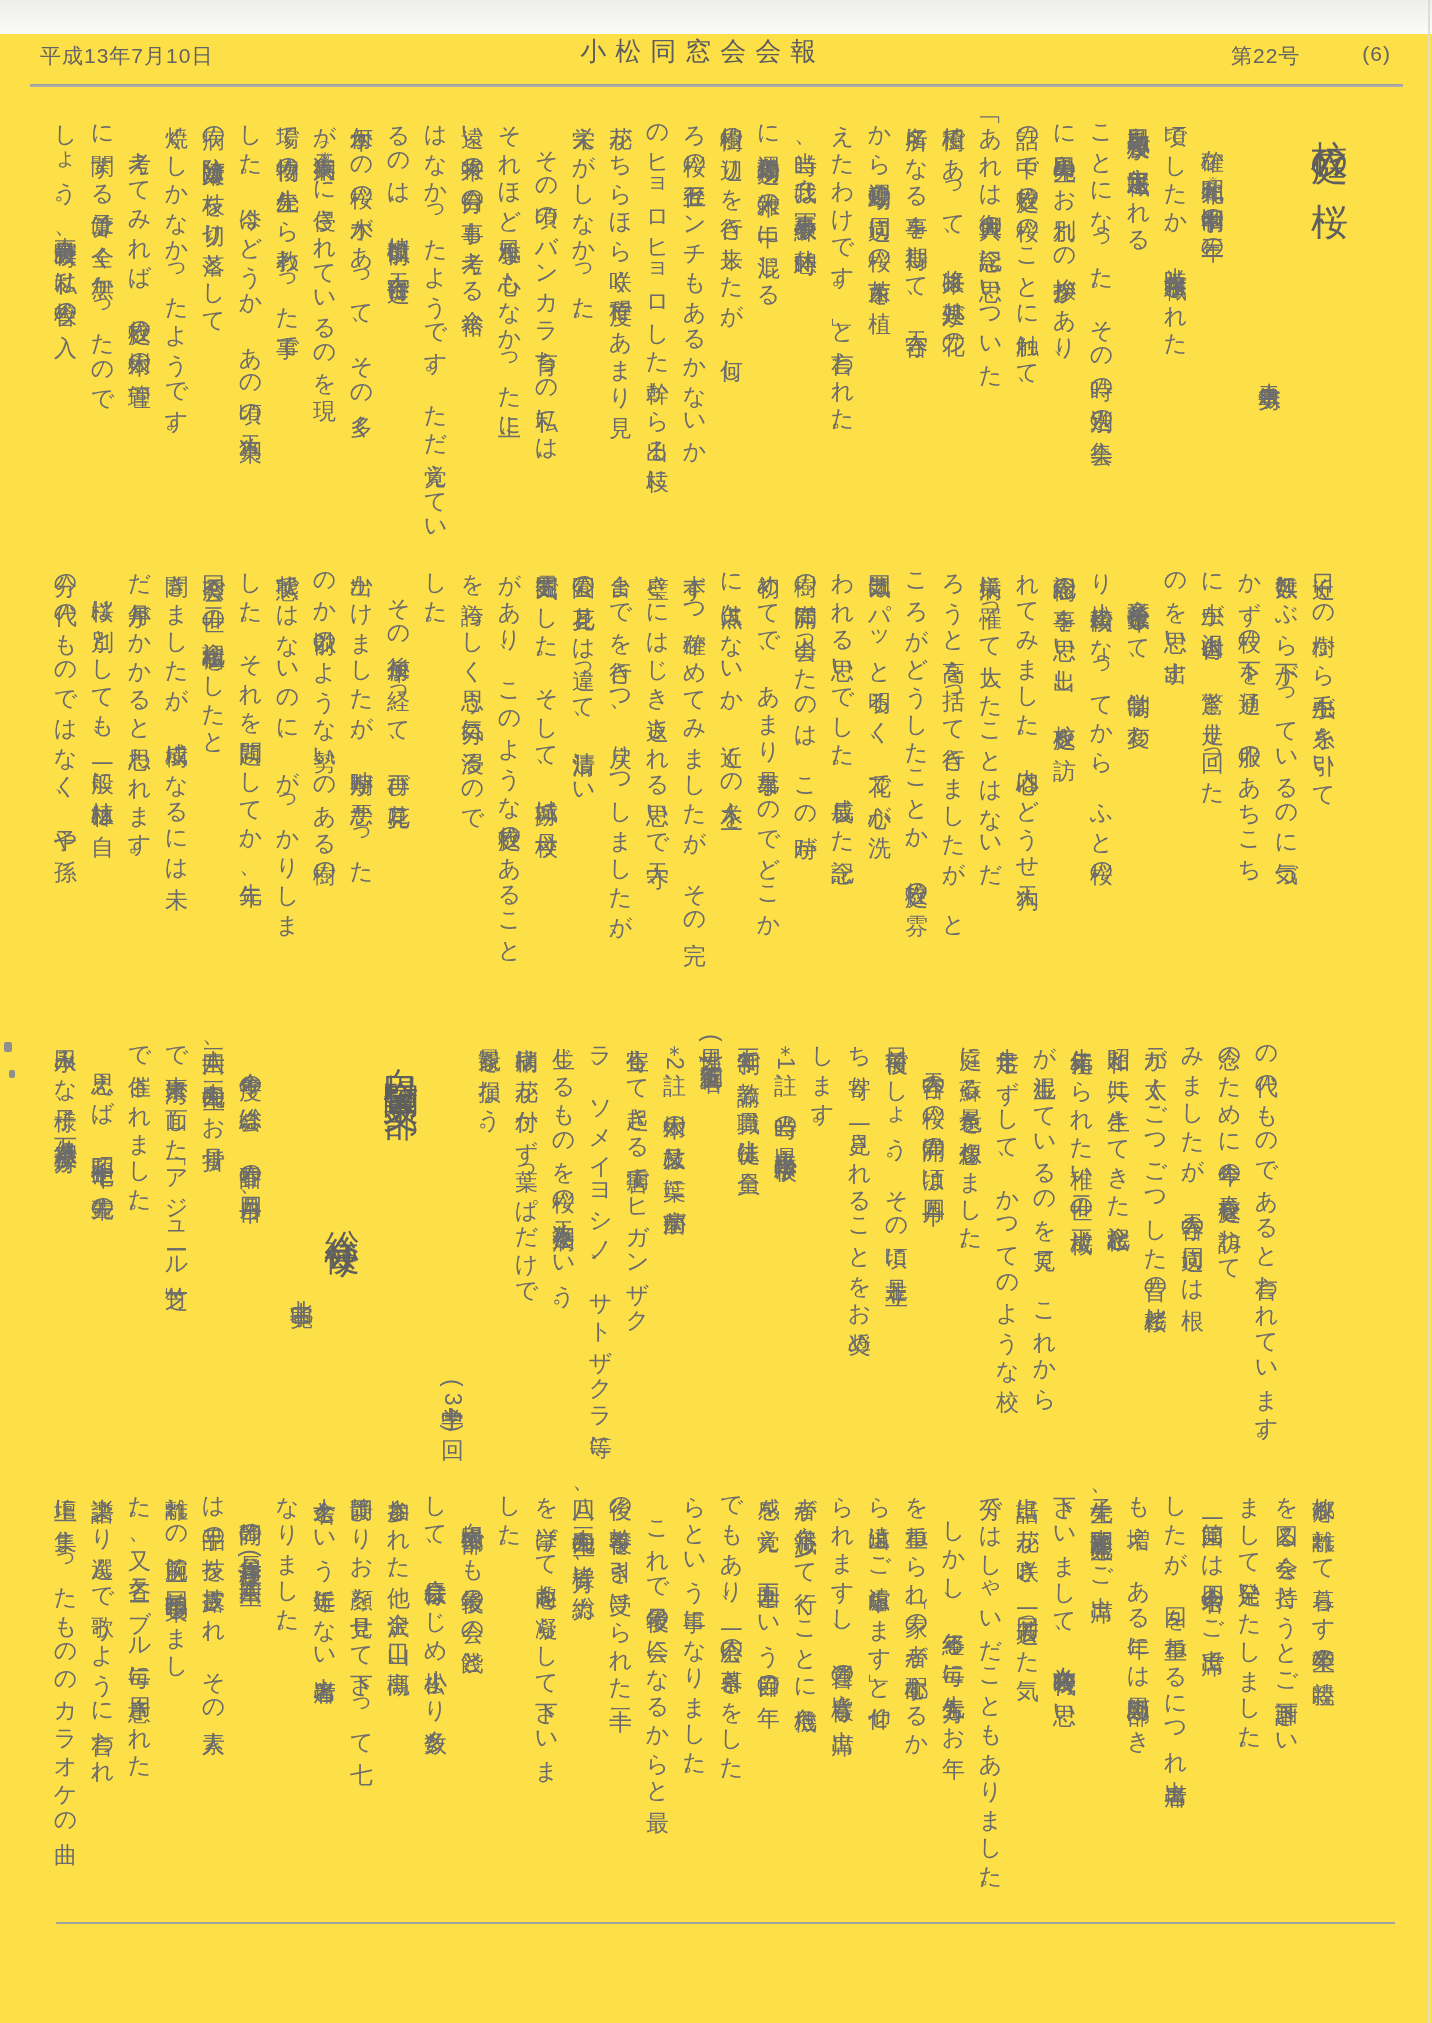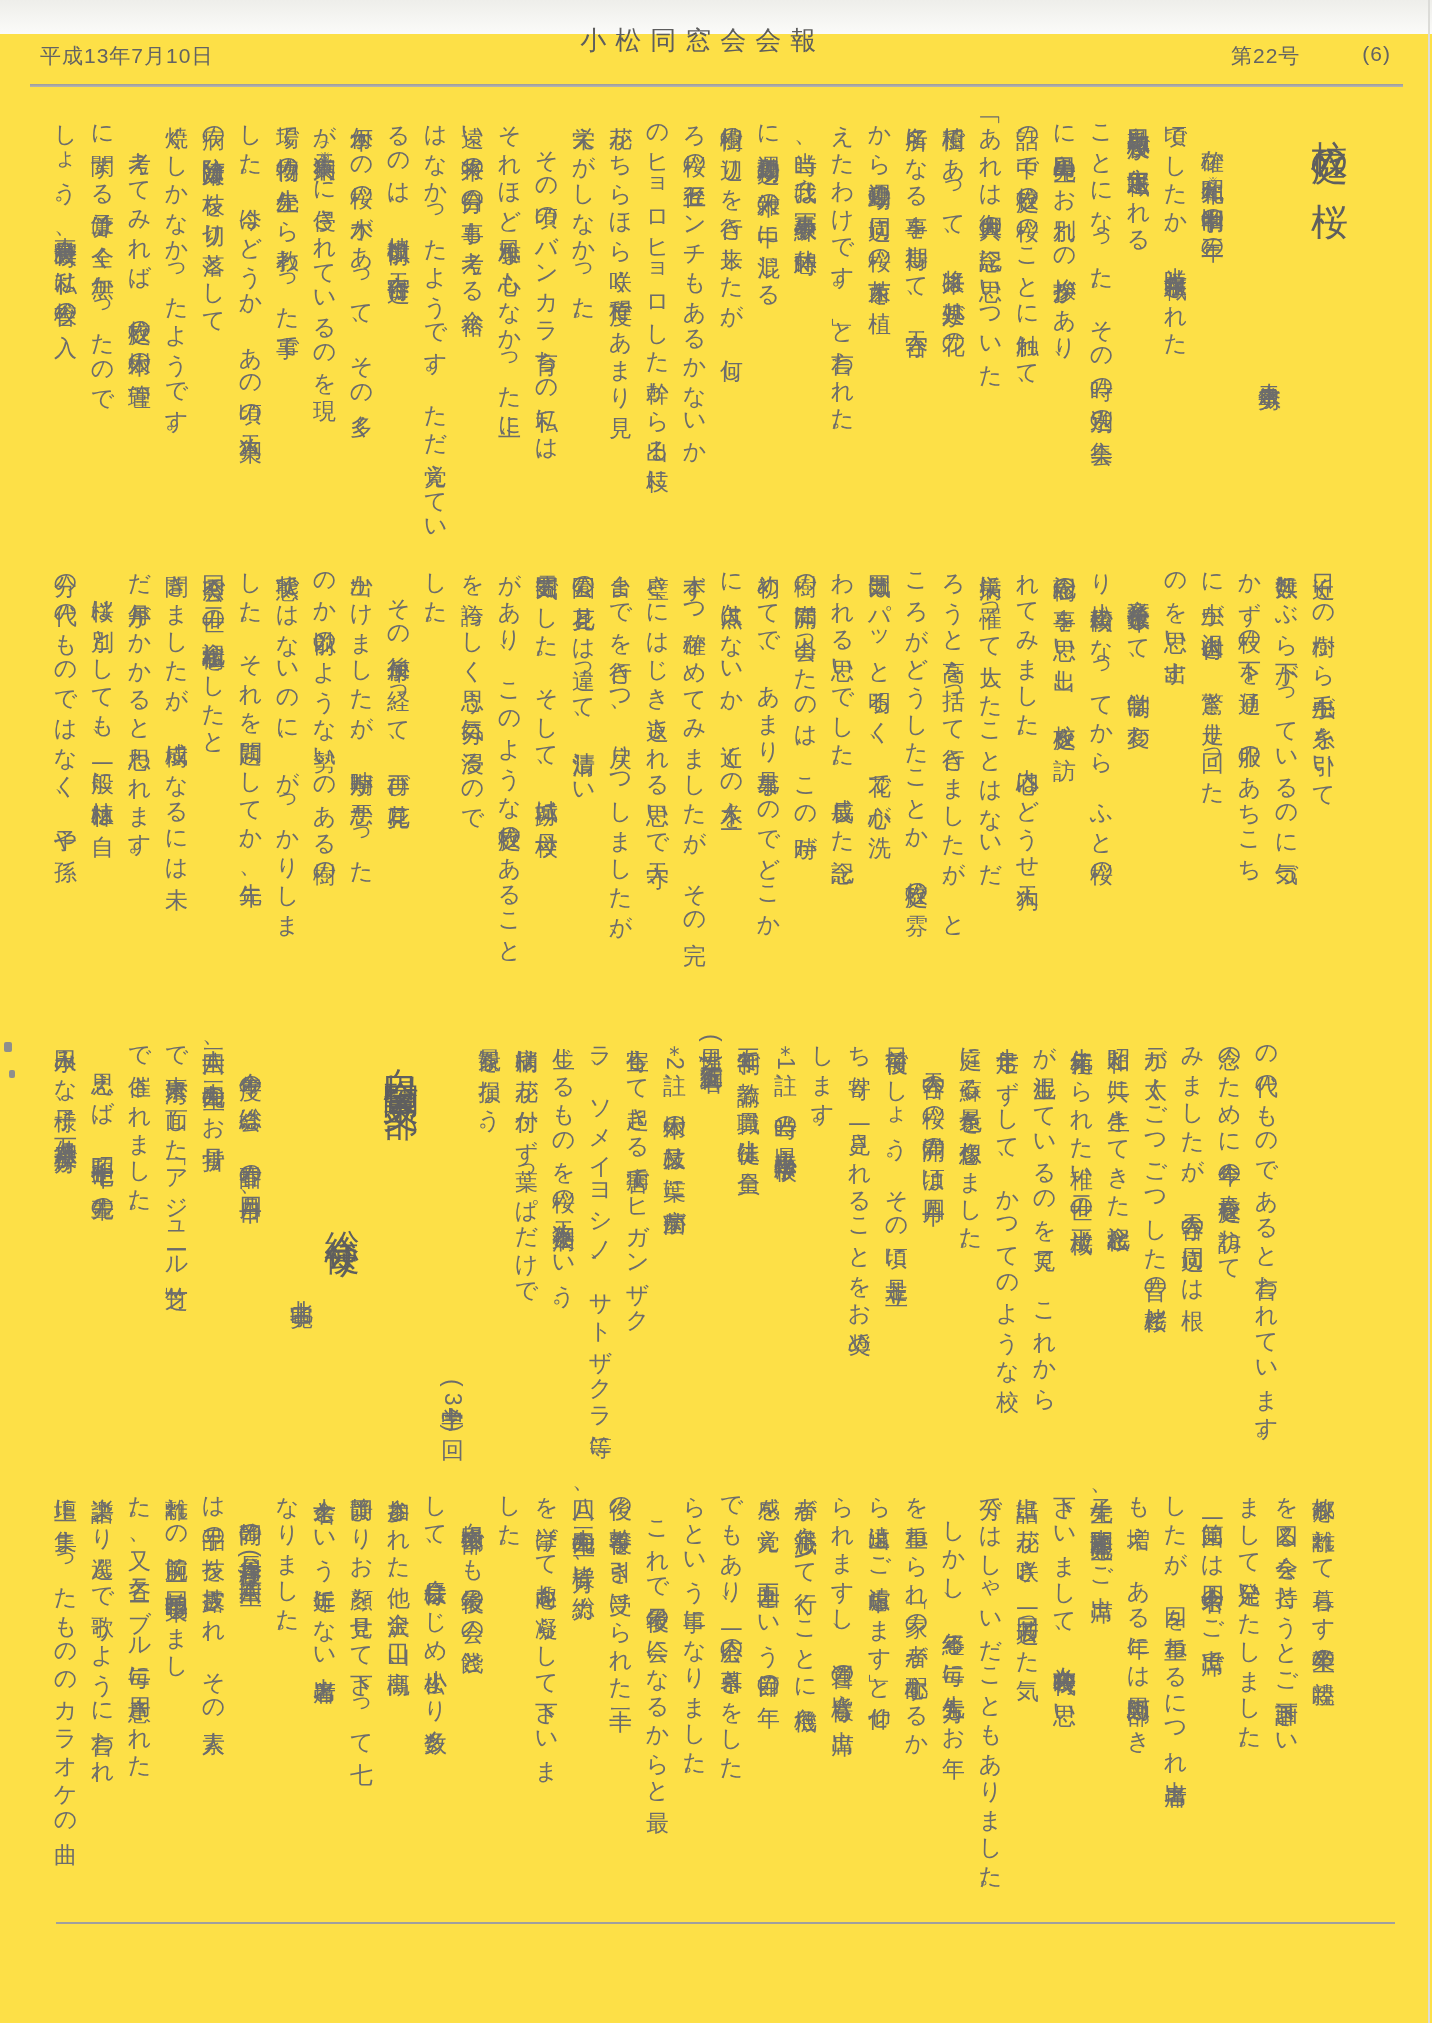--- a/index.html
+++ b/index.html
@@ -27,21 +27,21 @@
   }
   
   .header{
     position:relative;
     display:flex;align-items:flex-end;justify-content:space-between;
     padding-top:44px;height:26px;
     color:#636363;font-size:21px;letter-spacing:1px;
   }
   .htitle{
     font-size:26px;letter-spacing:9px;color:#5d5d5d;
-    position:absolute;left:50%;transform:translateX(-56%);bottom:12px;
+    position:absolute;left:50%;transform:translateX(-56%);bottom:1px;
   }
   .hissue{display:flex;gap:62px;padding-right:4px;}
   .rule-top{
     margin:14px -8px 0 -10px;height:3px;
     background:linear-gradient(#9b9b9b,#b5b5b2);
   }
   .rule-bottom{
     margin:22px 0 0 16px;height:2px;background:#a0a09d;
   }
   

